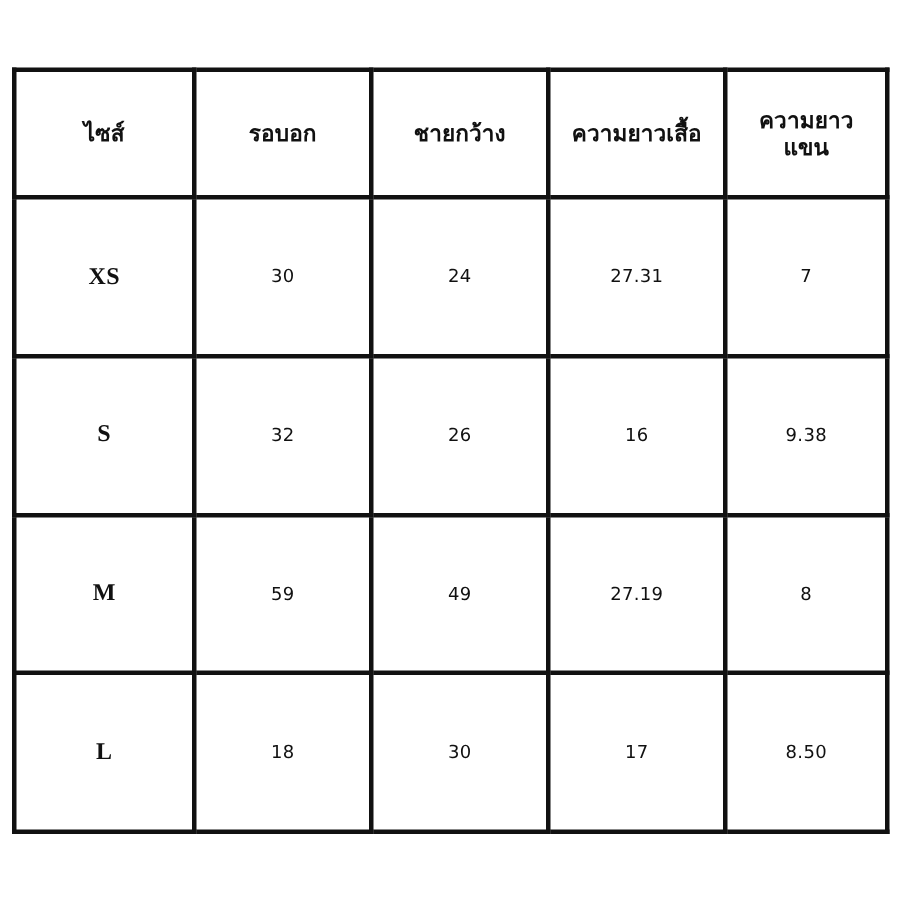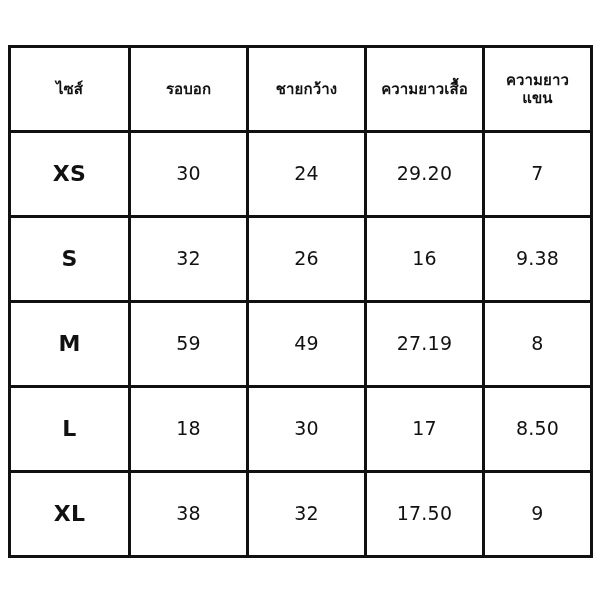--- a/index.html
+++ b/index.html
@@ -64,28 +64,29 @@
     letter-spacing: 0.1px;
     padding-bottom: 4px;
   }
 
   th.header-cell .hdr-line {
     display: block;
   }
 
   td.size-cell {
     font-weight: bold;
-    font-size: 22px;
+    font-size: 16px;
     padding-bottom: 6px;
     letter-spacing: 0.3px;
+    font-family: Liberation Serif, serif;
   }
 
   td.value-cell {
     font-weight: normal;
-    font-size: 19px;
+    font-size: 12px;
     padding-bottom: 6px;
     letter-spacing: 0.2px;
   }
 </style>
 </head>
 <body>
 
 <div id="page">
   <div class="size-chart-wrap">
     <table class="size-chart">
@@ -114,21 +115,21 @@
             <span class="hdr-line">ความยาว</span>
             <span class="hdr-line">แขน</span>
           </th>
         </tr>
       </thead>
       <tbody>
         <tr>
           <td class="size-cell">XS</td>
           <td class="value-cell">30</td>
           <td class="value-cell">24</td>
-          <td class="value-cell">29.20</td>
+          <td class="value-cell">27.31</td>
           <td class="value-cell">7</td>
         </tr>
         <tr>
           <td class="size-cell">S</td>
           <td class="value-cell">32</td>
           <td class="value-cell">26</td>
           <td class="value-cell">16</td>
           <td class="value-cell">9.38</td>
         </tr>
         <tr>
@@ -138,23 +139,16 @@
           <td class="value-cell">27.19</td>
           <td class="value-cell">8</td>
         </tr>
         <tr>
           <td class="size-cell">L</td>
           <td class="value-cell">18</td>
           <td class="value-cell">30</td>
           <td class="value-cell">17</td>
           <td class="value-cell">8.50</td>
         </tr>
-        <tr>
-          <td class="size-cell">XL</td>
-          <td class="value-cell">38</td>
-          <td class="value-cell">32</td>
-          <td class="value-cell">17.50</td>
-          <td class="value-cell">9</td>
-        </tr>
       </tbody>
     </table>
   </div>
 </div>
 
 </body></html>

